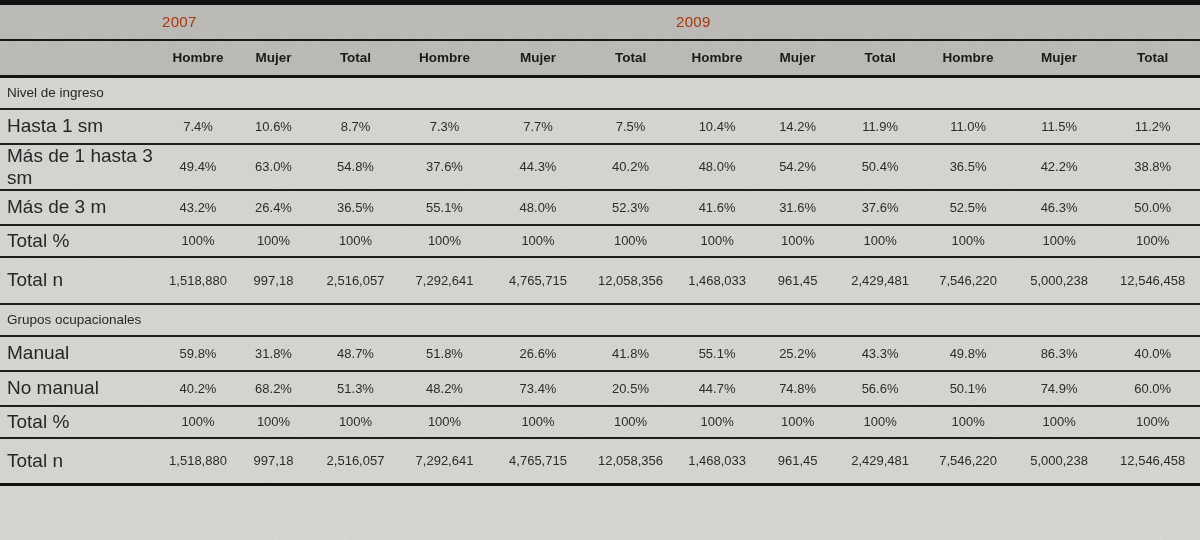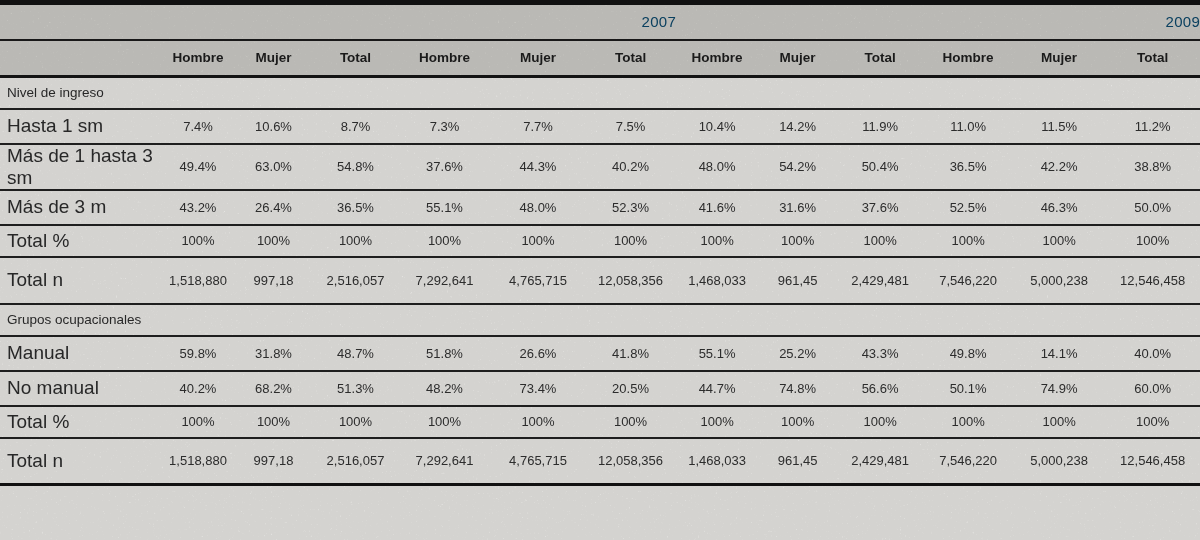--- a/index.html
+++ b/index.html
@@ -15,21 +15,21 @@
     border-collapse:collapse;
     table-layout:fixed;
     width:1200px;
     border-top:5px solid #141414;
   }
   th,td{padding:0;margin:0;font-weight:normal;overflow:hidden;}
   
   tr.year-row{height:37px;background:#d7d6d1;border-bottom:2px solid #1c1c1c;}
   tr.group-row{height:63px;background:#d7d6d1;border-bottom:2px solid #1c1c1c;}
   tr.sex-row{height:37px;background:#d7d6d1;border-bottom:3px solid #161616;}
-  th.year-cell{font-size:15px;text-align:right;letter-spacing:.3px;color:#0c4a6e;}
+  th.year-cell{font-size:15px;text-align:left;letter-spacing:.3px;color:#c2410c;}
   th.group-cell{font-size:14px;text-align:center;line-height:1.3;color:#1f1f1f;}
   .wrap{display:inline-block;vertical-align:middle;}
   .w-temporal{max-width:135px;}
   .w-base-2line{max-width:175px;}
   .w-base-1line{max-width:260px;}
   th.sex-cell{font-size:13.5px;font-weight:600;text-align:center;color:#1f1f1f;}
   
   tbody tr{border-bottom:2px solid #232323;}
   tbody tr:last-child{border-bottom:3px solid #141414;}
   tr.section-row{height:32px;padding-left:8px;}
@@ -174,21 +174,21 @@
           <td class="value-cell">59.8%</td>
           <td class="value-cell">31.8%</td>
           <td class="value-cell">48.7%</td>
           <td class="value-cell">51.8%</td>
           <td class="value-cell">26.6%</td>
           <td class="value-cell">41.8%</td>
           <td class="value-cell">55.1%</td>
           <td class="value-cell">25.2%</td>
           <td class="value-cell">43.3%</td>
           <td class="value-cell">49.8%</td>
-          <td class="value-cell">14.1%</td>
+          <td class="value-cell">86.3%</td>
           <td class="value-cell">40.0%</td>
         </tr>
         <tr class="row-data">
           <td class="label-cell">No manual</td>
           <td class="value-cell">40.2%</td>
           <td class="value-cell">68.2%</td>
           <td class="value-cell">51.3%</td>
           <td class="value-cell">48.2%</td>
           <td class="value-cell">73.4%</td>
           <td class="value-cell">20.5%</td>

